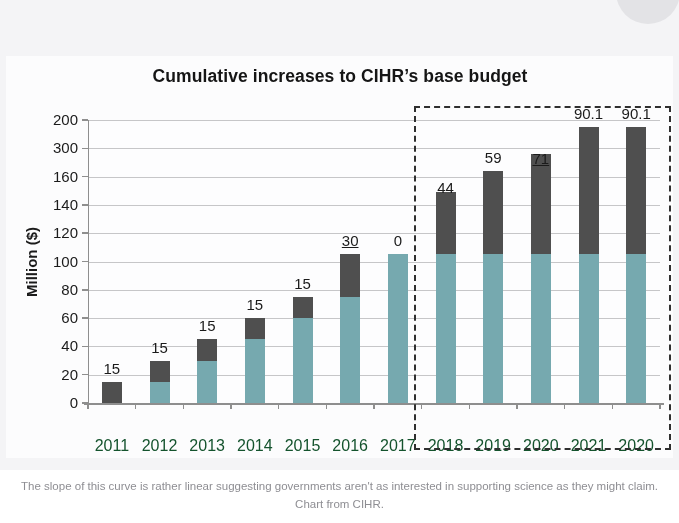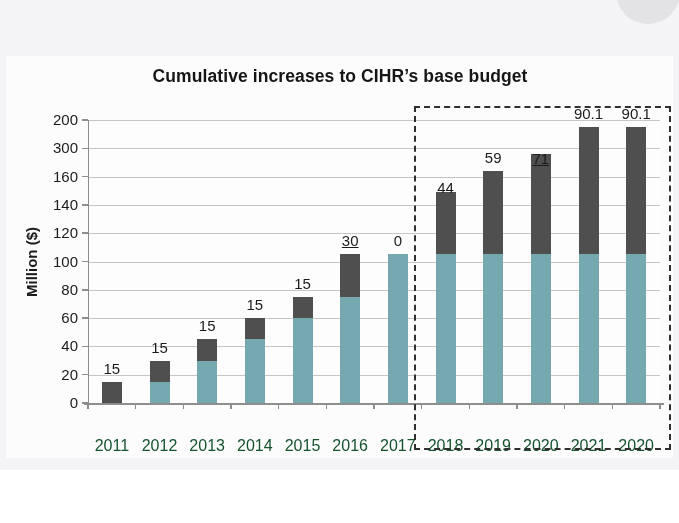--- a/index.html
+++ b/index.html
@@ -183,14 +183,15 @@
       <div class="bar-group" style="left: 626.167px; top: 126.933px; height: 276.067px;">
         <div class="seg-increase" style="height: 127.492px; background: rgb(79, 79, 79);"></div>
         <div class="seg-base" style="height: 148.575px; background: rgb(118, 169, 175);"></div>
       </div>
       <div class="bar-label" style="left: 610.167px; top: 104.933px;">90.1</div>
     </div>
 
   <div class="forecast-box"></div>
 
   <div class="footer-strip"></div>
+  <div class="footer-text">The slope of this curve is rather linear suggesting governments aren't as interested in supporting science as they might claim. Chart from CIHR.</div>
 
 </div>
 
 </body></html>

